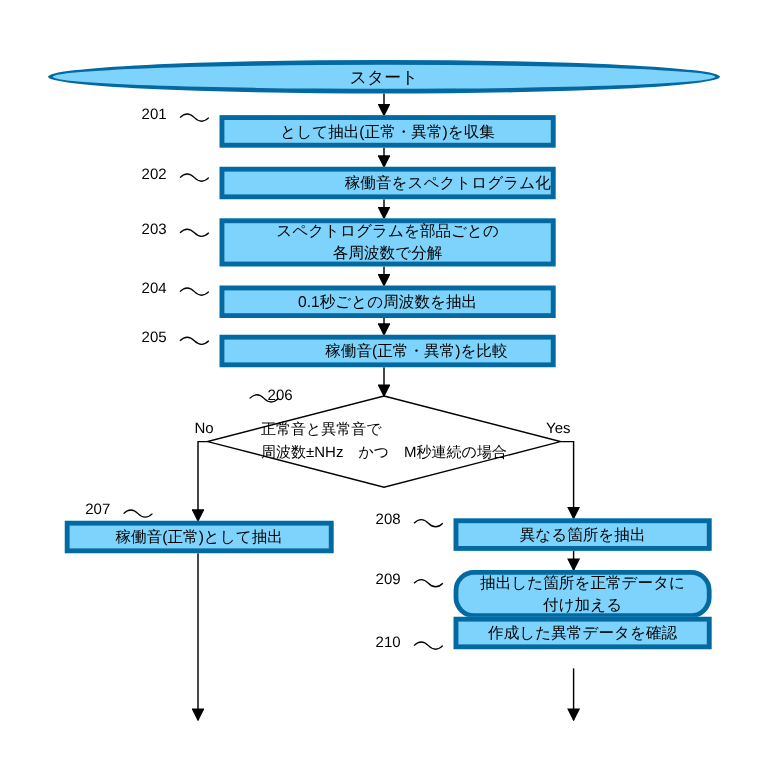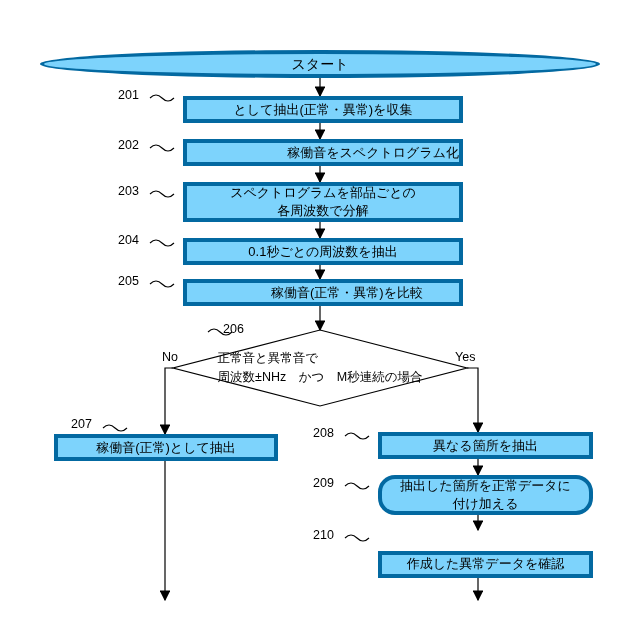--- a/index.html
+++ b/index.html
@@ -151,21 +151,21 @@
   <div class="node" style="left:54px; top:434px; width:224px; height:27px;">
     <span>稼働音(正常)として抽出</span>
   </div>
   <div class="node" style="left:378px; top:432px; width:215px; height:27px;">
     <span>異なる箇所を抽出</span>
   </div>
   <div class="node" style="left:378px; top:475px; width:215px; height:40px;border-radius:17px;">
     <span>抽出した箇所を正常データに
 付け加える</span>
   </div>
-  <div class="node" style="left:378px; top:551px; width:215px; height:27px;font-family:Liberation Mono, monospace;">
+  <div class="node" style="left:378px; top:514px; width:215px; height:27px;">
     <span>作成した異常データを確認</span>
   </div>
 
   <div class="decision" style="left:180px; top:340px; width:280px; height:56px;">
     <span>正常音と異常音で
 周波数±NHz　かつ　M秒連続の場合</span>
   </div>
 
   <div class="branch-label" style="left:162px; top:350px;">No</div>
   <div class="branch-label" style="left:455px; top:350px;">Yes</div>

